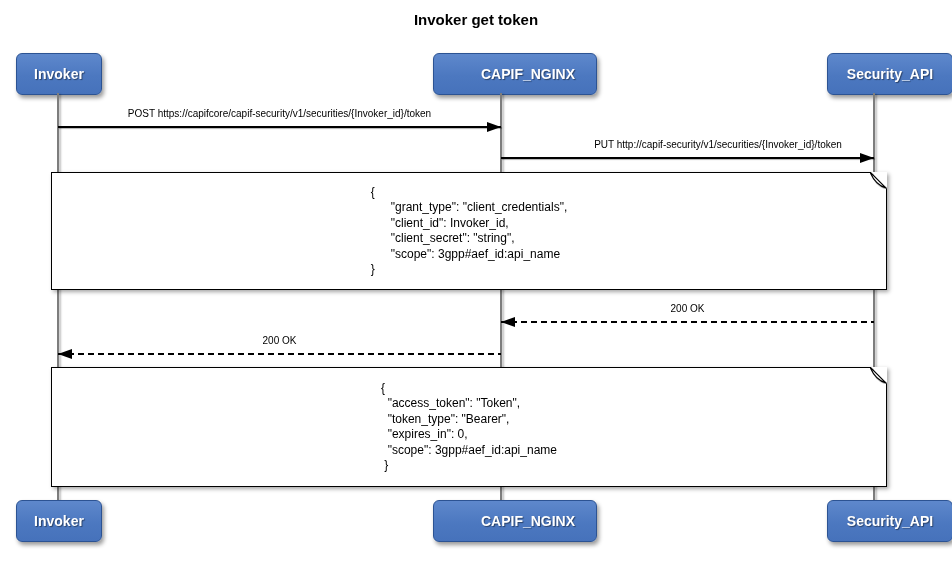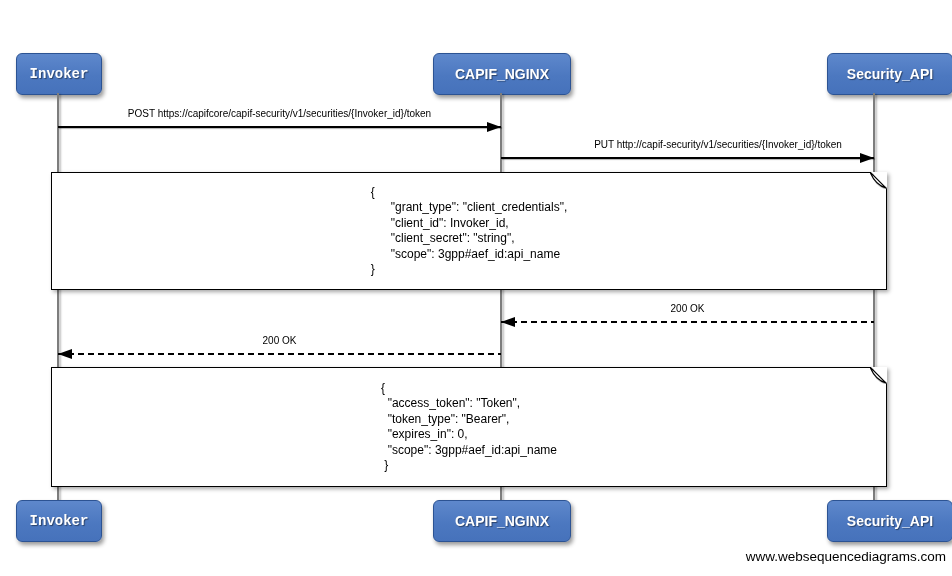--- a/index.html
+++ b/index.html
@@ -14,22 +14,22 @@
   
   .actor {
     position:absolute; height:40px; border-radius:6px;
     background:linear-gradient(180deg,#5e88cc 0%,#4c78c0 55%,#4672bb 100%);
     border:1px solid #2c5393;
     box-shadow:2px 3px 4px rgba(0,0,0,0.40);
     color:#ffffff; font-weight:bold; font-size:14px;
     display:flex; align-items:center; justify-content:center;
     text-shadow:1px 1px 1px rgba(0,0,0,0.45);
   }
-  .a1 { left:16px;  width:84px;font-family:Liberation Mono, monospace;  }
-  .a2 { left:433px; width:136px; }
+  .a1 { left:16px;  width:84px;  }
+  .a2 { left:433px; width:136px;padding-left:26px; }
   .a3 { left:827px; width:124px; }
   .row-top    { top:53px; }
   .row-bottom { top:500px; }
   
   .lifeline {
     position:absolute; top:93px; height:409px; width:2px; background:#7d7d7d;
     box-shadow:2px 1px 2px rgba(0,0,0,0.25);
   }
   .l1 { left:57px; } .l2 { left:500px; } .l3 { left:873px; }
   
@@ -68,20 +68,21 @@
   .note-text { font-size:12px; line-height:15.5px; white-space:pre; text-align:left; }
   .fold { position:absolute; top:-1px; right:-1px; width:17px; height:17px; }
   
   .footer { position:absolute; right:6px; top:549px; font-size:13.5px; }
 </style>
 </head>
 <body>
 
 <div class="stage">
 
+  <div class="title">Invoker get token</div>
 
   <div class="actor a1 row-top">Invoker</div>
   <div class="actor a2 row-top">CAPIF_NGINX</div>
   <div class="actor a3 row-top">Security_API</div>
 
   <div class="lifeline l1"></div>
   <div class="lifeline l2"></div>
   <div class="lifeline l3"></div>
 
   <div class="msg-label m1-label">POST https://capifcore/capif-security/v1/securities/{Invoker_id}/token</div>
@@ -125,15 +126,14 @@
   "token_type": "Bearer",
   "expires_in": 0,
   "scope": 3gpp#aef_id:api_name
  }</div>
   </div>
 
   <div class="actor a1 row-bottom">Invoker</div>
   <div class="actor a2 row-bottom">CAPIF_NGINX</div>
   <div class="actor a3 row-bottom">Security_API</div>
 
-  <div class="footer">www.websequencediagrams.com</div>
 
 </div>
 
 </body></html>

